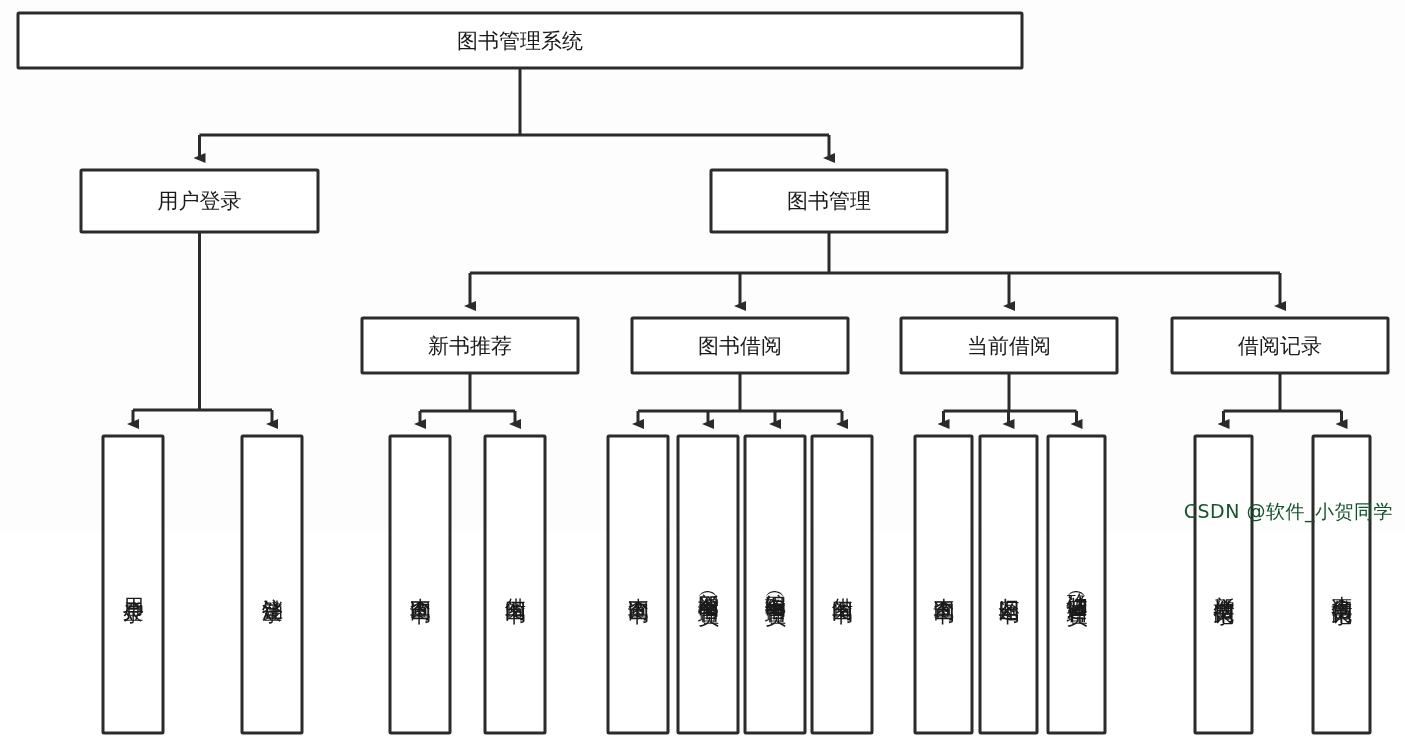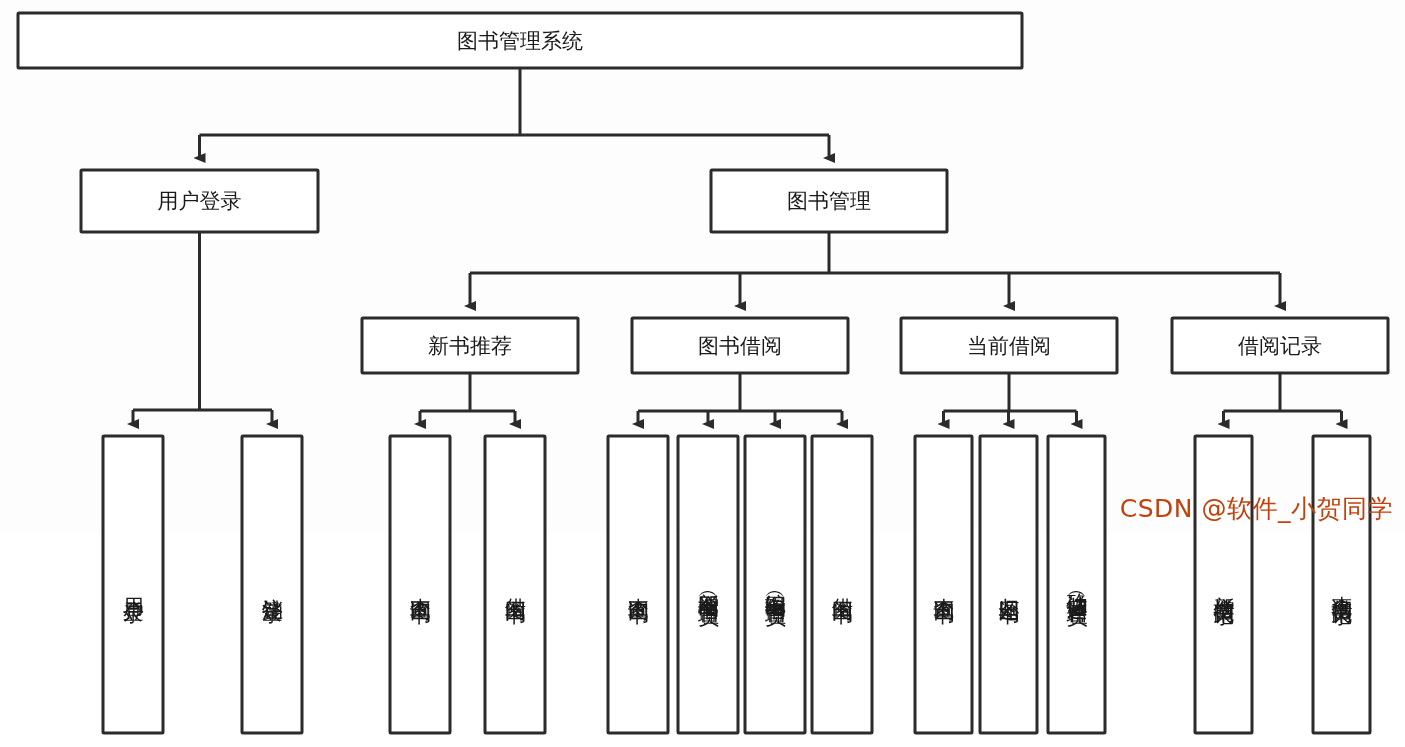--- a/index.html
+++ b/index.html
@@ -64,22 +64,22 @@
     line-height: 1;
     color: #1a1a1a;
     letter-spacing: 2px;
     white-space: nowrap;
   }
   .watermark {
     position: absolute;
     right: 12px;
     bottom: 6px;
     font-family: "DejaVu Sans", "Liberation Sans", sans-serif;
-    font-size: 25px;
-    color: #c2410c;
+    font-size: 19px;
+    color: #14532d;
     letter-spacing: 0.5px;
     user-select: none;
   }
 </style>
 </head>
 <body>
 
 <div id="diagram-root">
 
   <svg class="canvas" viewBox="0 0 1405 747">

